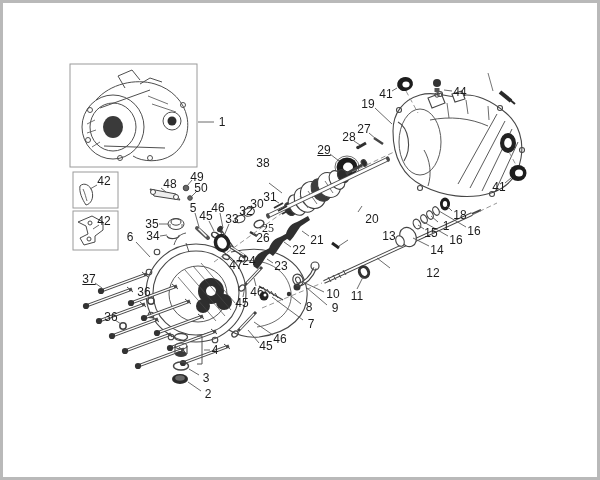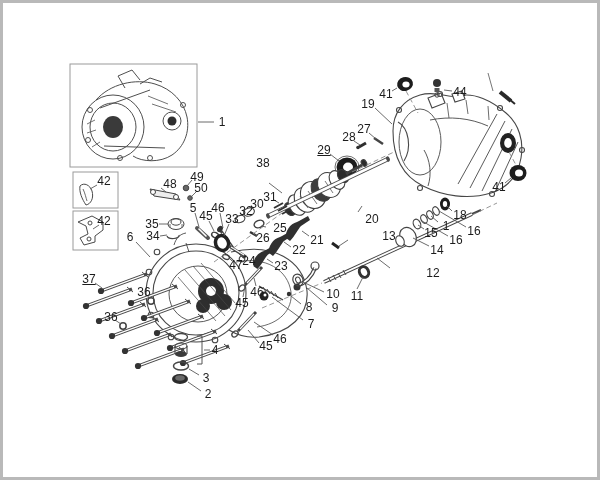--- a/index.html
+++ b/index.html
@@ -346,21 +346,21 @@
       <div class="part-label" style="left: 456px; top: 240px;">16</div>
       <div class="part-label" style="left: 446px; top: 226px;">1</div>
       <div class="part-label" style="left: 474px; top: 231px;">16</div>
       <div class="part-label" style="left: 460px; top: 215px;">18</div>
       <div class="part-label" style="left: 368px; top: 104px;">19</div>
       <div class="part-label" style="left: 372px; top: 219px; text-align: right;">20</div>
       <div class="part-label" style="left: 317px; top: 240px;">21</div>
       <div class="part-label" style="left: 299px; top: 250px;">22</div>
       <div class="part-label" style="left: 281px; top: 266px;">23</div>
       <div class="part-label" style="left: 249px; top: 261px;">24</div>
-      <div class="part-label" style="left: 280px; top: 228px;">25</div>
+      <div class="part-label" style="left: 268px; top: 228px; font-family: Liberation Serif, serif;">25</div>
       <div class="part-label" style="left: 263px; top: 238px;">26</div>
       <div class="part-label" style="left: 364px; top: 129px;">27</div>
       <div class="part-label" style="left: 349px; top: 137px;">28</div>
       <div class="part-label" style="left: 324px; top: 150px; text-decoration: underline;">29</div>
       <div class="part-label" style="left: 257px; top: 204px;">30</div>
       <div class="part-label" style="left: 270px; top: 197px;">31</div>
       <div class="part-label" style="left: 246px; top: 211px;">32</div>
       <div class="part-label" style="left: 232px; top: 219px;">33</div>
       <div class="part-label" style="left: 153px; top: 236px;">34</div>
       <div class="part-label" style="left: 152px; top: 224px;">35</div>

